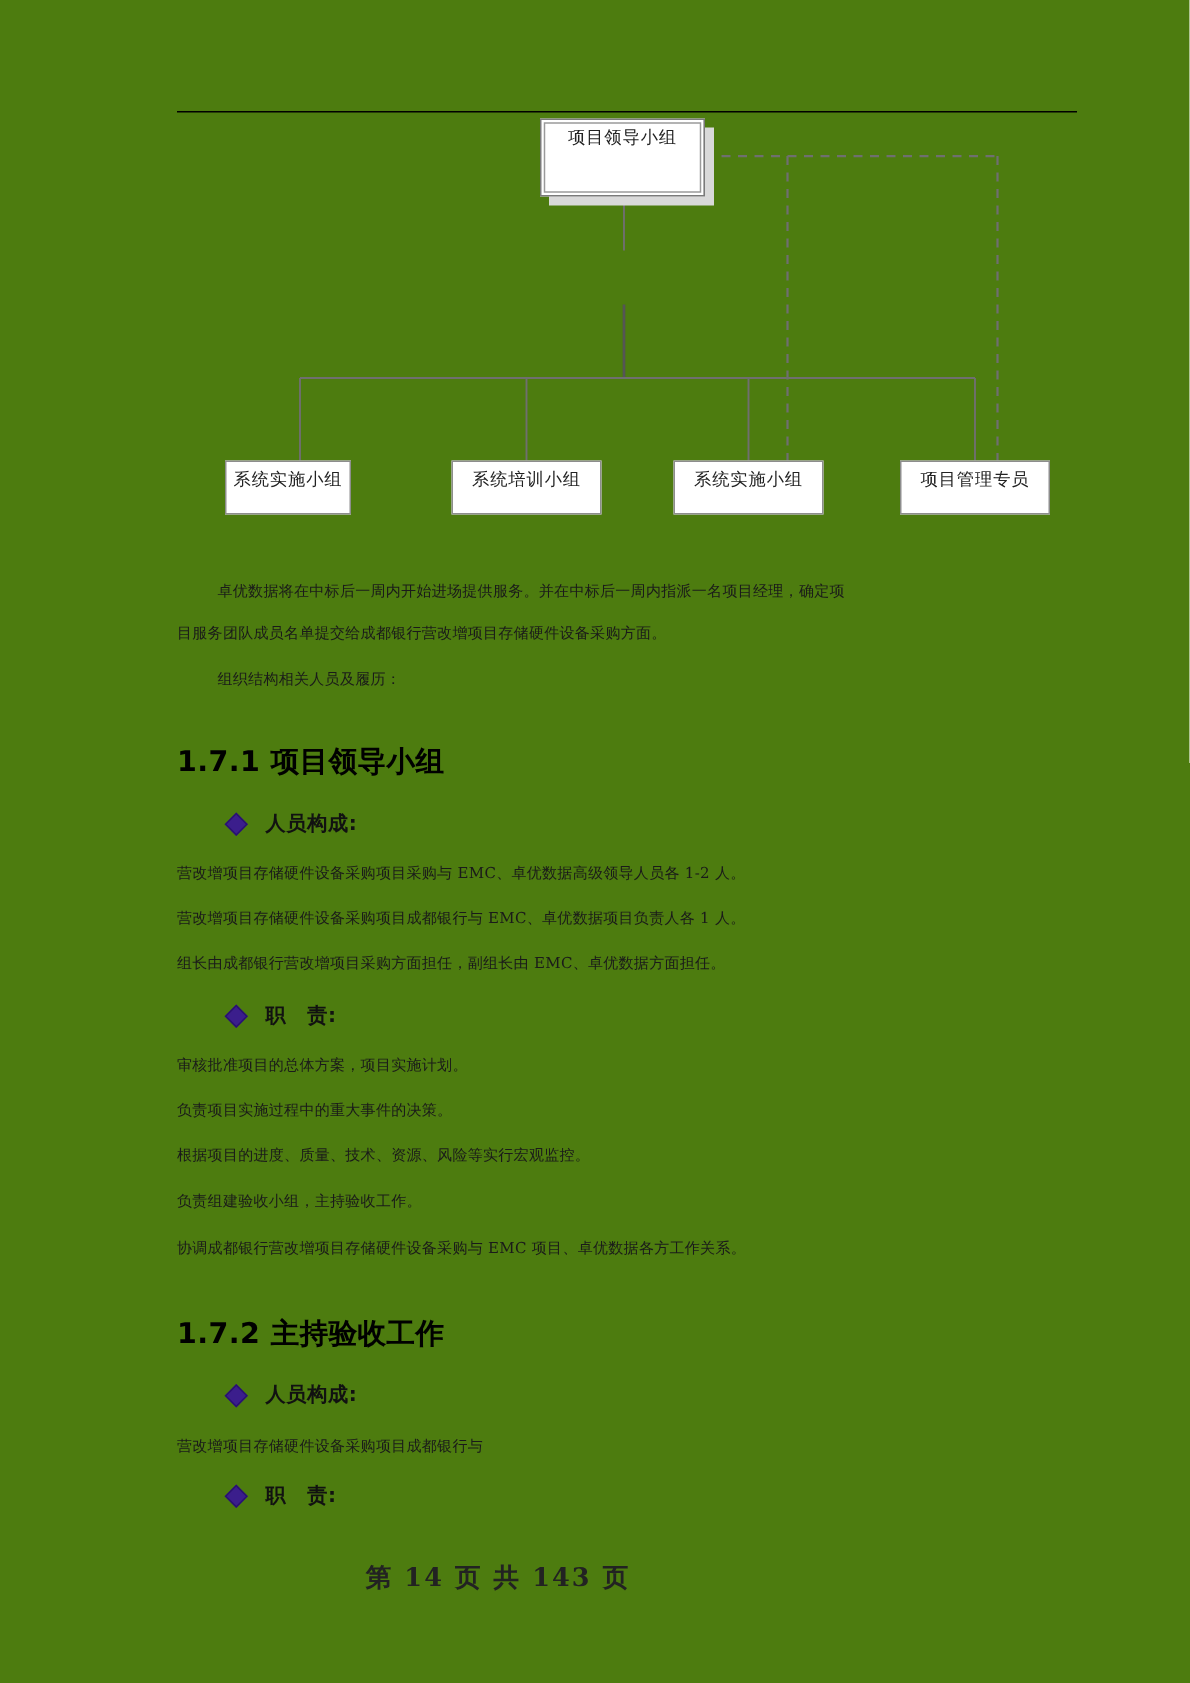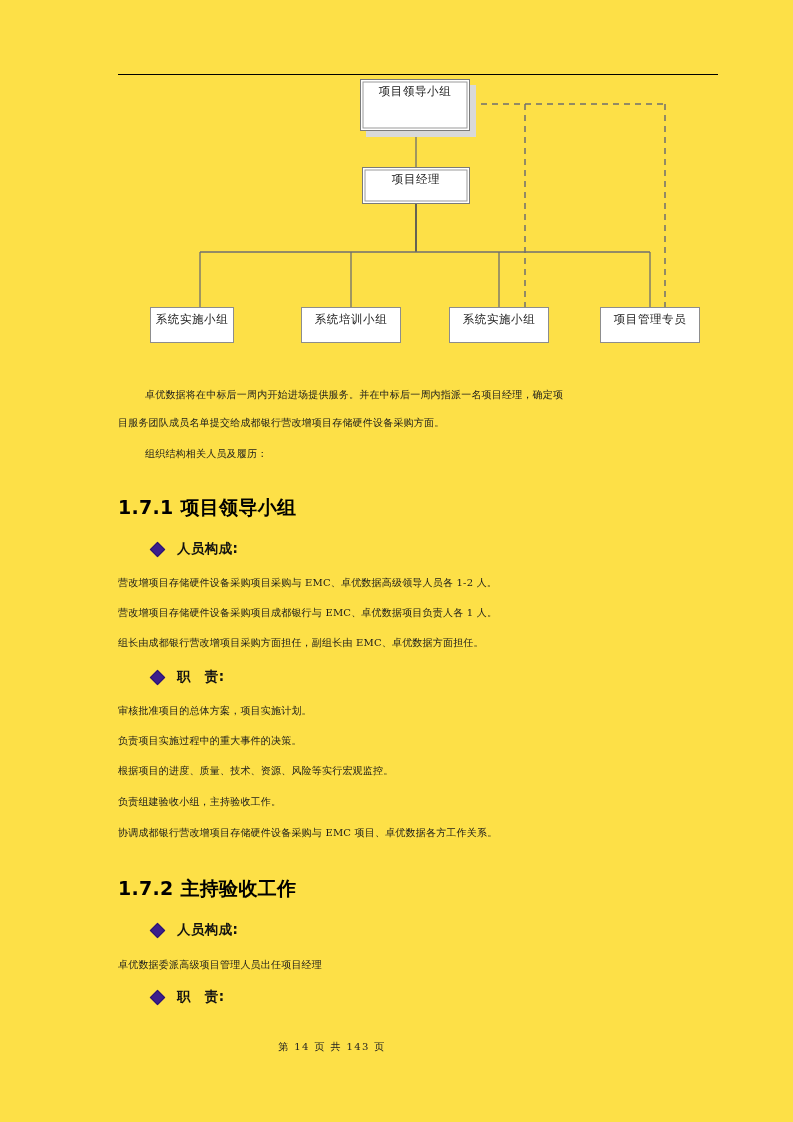--- a/index.html
+++ b/index.html
@@ -8,21 +8,21 @@
     background: #ffffff;
   }
   body {
     font-family: "DejaVu Serif", "Liberation Serif", serif;
     color: #000000;
   }
   #page {
     position: relative;
     width: 793px;
     height: 1122px;
-    background: #fde047;
+    background: #4d7c0f;
     overflow: hidden;
   }
 
   
   .header-rule {
     position: absolute;
     left: 118px;
     top: 74px;
     width: 600px;
     height: 0;
@@ -107,23 +107,24 @@
     margin-left: 14px;
     letter-spacing: 0.5px;
   }
   .footer {
     position: absolute;
     left: 0;
     top: 1040px;
     width: 664px;
     text-align: center;
     font-family: "DejaVu Serif", "Liberation Serif", serif;
-    font-size: 10px;
+    font-size: 17px;
     color: #222;
     letter-spacing: 1.4px;
+    font-weight: bold;
   }
 </style>
 </head>
 <body>
 
 <div id="page">
 
   <div class="header-rule"></div>
 
   <div class="orgchart">
@@ -145,23 +146,20 @@
       <path d="M 525 104 L 525 307" stroke="#6f6f6f" stroke-width="1.5" stroke-dasharray="6,5" fill="none"></path>
       <path d="M 665 104 L 665 307" stroke="#6f6f6f" stroke-width="1.5" stroke-dasharray="6,5" fill="none"></path>
     </svg>
 
     <div class="node-shadow" style="left:366px; top:85px; width:110px; height:52px;"></div>
 
     <div class="node framed" style="left:360px; top:79px; width:110px; height:52px;">
       <span class="node-label">项目领导小组</span>
     </div>
 
-    <div class="node framed" style="left:362px; top:167px; width:108px; height:37px;">
-      <span class="node-label">项目经理</span>
-    </div>
 
     <div class="node" style="left:150px; top:307px; width:84px; height:36px;">
       <span class="node-label">系统实施小组</span>
     </div>
 
     <div class="node" style="left:301px; top:307px; width:100px; height:36px;">
       <span class="node-label">系统培训小组</span>
     </div>
 
     <div class="node" style="left:449px; top:307px; width:100px; height:36px;">
@@ -199,21 +197,21 @@
   <div class="txt" style="left:118px; top:792px;">负责组建验收小组，主持验收工作。</div>
   <div class="txt" style="left:118px; top:823px;">协调成都银行营改增项目存储硬件设备采购与 EMC 项目、卓优数据各方工作关系。</div>
 
   <div class="h3" style="left:118px; top:876px;">1.7.2 主持验收工作</div>
 
   <div class="bullet-row" style="left:152px; top:921px;">
     <span class="bullet-dia"></span>
     <span class="bullet-label">人员构成:</span>
   </div>
 
-  <div class="txt" style="left:118px; top:955px;"> 卓优数据委派高级项目管理人员出任项目经理</div>
+  <div class="txt" style="left:118px; top:955px;"> 营改增项目存储硬件设备采购项目成都银行与</div>
 
   <div class="bullet-row" style="left:152px; top:988px;">
     <span class="bullet-dia"></span>
     <span class="bullet-label">职　责:</span>
   </div>
 
   <div class="footer">第 14 页 共 143 页</div>
 
 </div>
 

